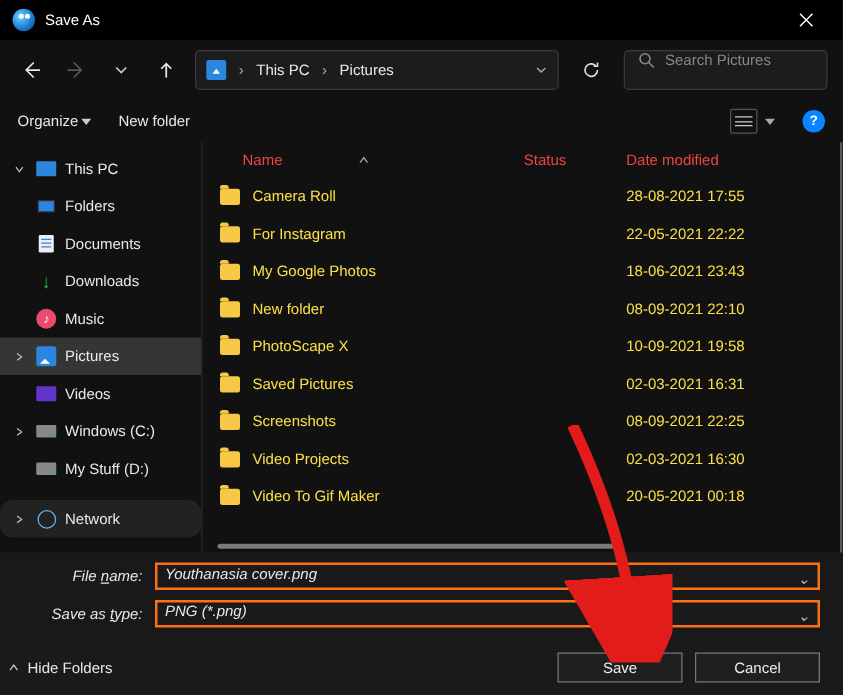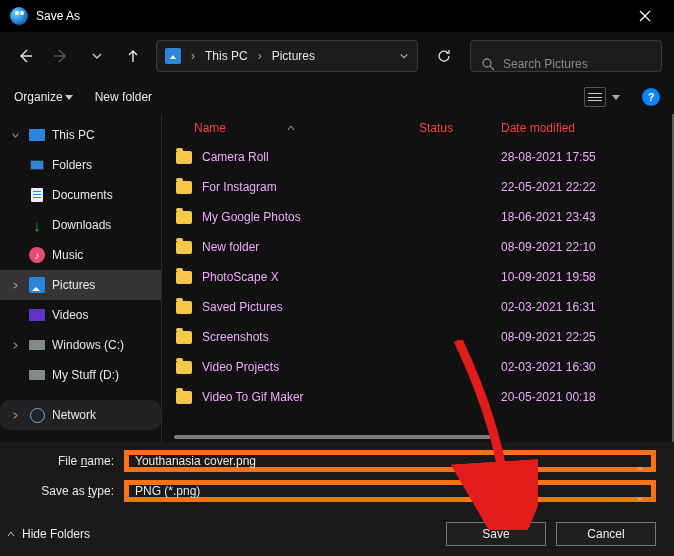--- a/index.html
+++ b/index.html
@@ -62,23 +62,23 @@
 }
 .path .picicon {
   width:16px; height:16px; background:#2b86e0; border-radius:2px;
   display:flex; align-items:center; justify-content:center;
 }
 .path .chev { margin: 0 4px; color: #aaa; }
 .refresh {
   width: 32px; height: 32px; display: flex; align-items:center; justify-content:center;
 }
 .search {
-  width: 192px; height: 32px;
+  width: 163px; height: 32px;
   border: 1px solid #3a3a3a; border-radius: 4px;
-  display: flex; align-items: flex-end;
+  display: flex; align-items: flex-start;
   padding: 0 10px; gap: 8px;
   background: #1c1c1c;
 }
 .search .ph { color: #888; }
 
 .toolbar {
   height: 34px;
   display: flex; align-items:center;
   padding: 0 14px;
   gap: 22px;
@@ -133,47 +133,48 @@
 .filelist { flex:1; padding: 0 4px 0 12px; overflow:hidden;}
 .colhead {
   height: 28px; display:flex; align-items:center;
   font-size: 12px; color:#ef4444;
 }
 .colhead .c-name { flex: 0 0 245px; padding-left: 20px; display:flex; align-items:center; gap:60px;}
 .colhead .c-status { flex: 0 0 82px; }
 .colhead .c-date { flex: 1; }
 .frow {
   height: 30px; display:flex; align-items:center;
-  font-size: 12px; color:#f0abfc;
+  font-size: 12px; color:#fde047;
 }
 .frow .foldericon { width:16px; height:13px; background:#f7c845; border-radius:2px; margin-right:10px; position:relative;}
 .frow .foldericon::before {content:""; position:absolute; top:-3px; left:0; width:7px; height:3px; background:#f7c845; border-radius:2px 2px 0 0;}
 .frow .c-name { flex:0 0 245px; display:flex; align-items:center; padding-left:2px;}
 .frow .c-status { flex:0 0 82px; }
 .frow .c-date { flex:1; }
 .thinscroll { width:2px; background:#5a5a5a; height:100%; }
 .hscroll {
   position:absolute; left:12px; right:12px; bottom:3px; height:4px;
 }
 .hscroll .thumb {
   width:65%; height:4px; background:#7a7a7a; border-radius:2px;
 }
 
 .bottom {
   padding: 8px 18px 4px 18px;
   background: #191919;
+  font-style: italic;
 }
 .field-row {
   display:flex; align-items:center; margin-bottom: 8px;
 }
 .field-row .lbl { width: 106px; text-align:right; padding-right:10px; font-size:12px;}
 .field-row .underlineA { text-decoration: underline; }
 .field-row .ctrl {
-  flex:1; height:22px; border:5px solid #f97316; background:#1a1a1a;
-  display:flex; align-items:center; padding:0 6px; font-size:12px;
+  flex:1; height:22px; border:2px solid #f97316; background:#1a1a1a;
+  display:flex; padding:0 6px; font-size:12px;
   position:relative;
 }
 .field-row .ctrl .dropchev {
   position:absolute; right:6px; top:4px; color:#bbb;
 }
 
 .footer {
   display:flex; align-items:center; padding: 8px 18px 0 6px;
 }
 .footer .hidef { display:flex; align-items:center; gap:6px; font-size:12px;}

